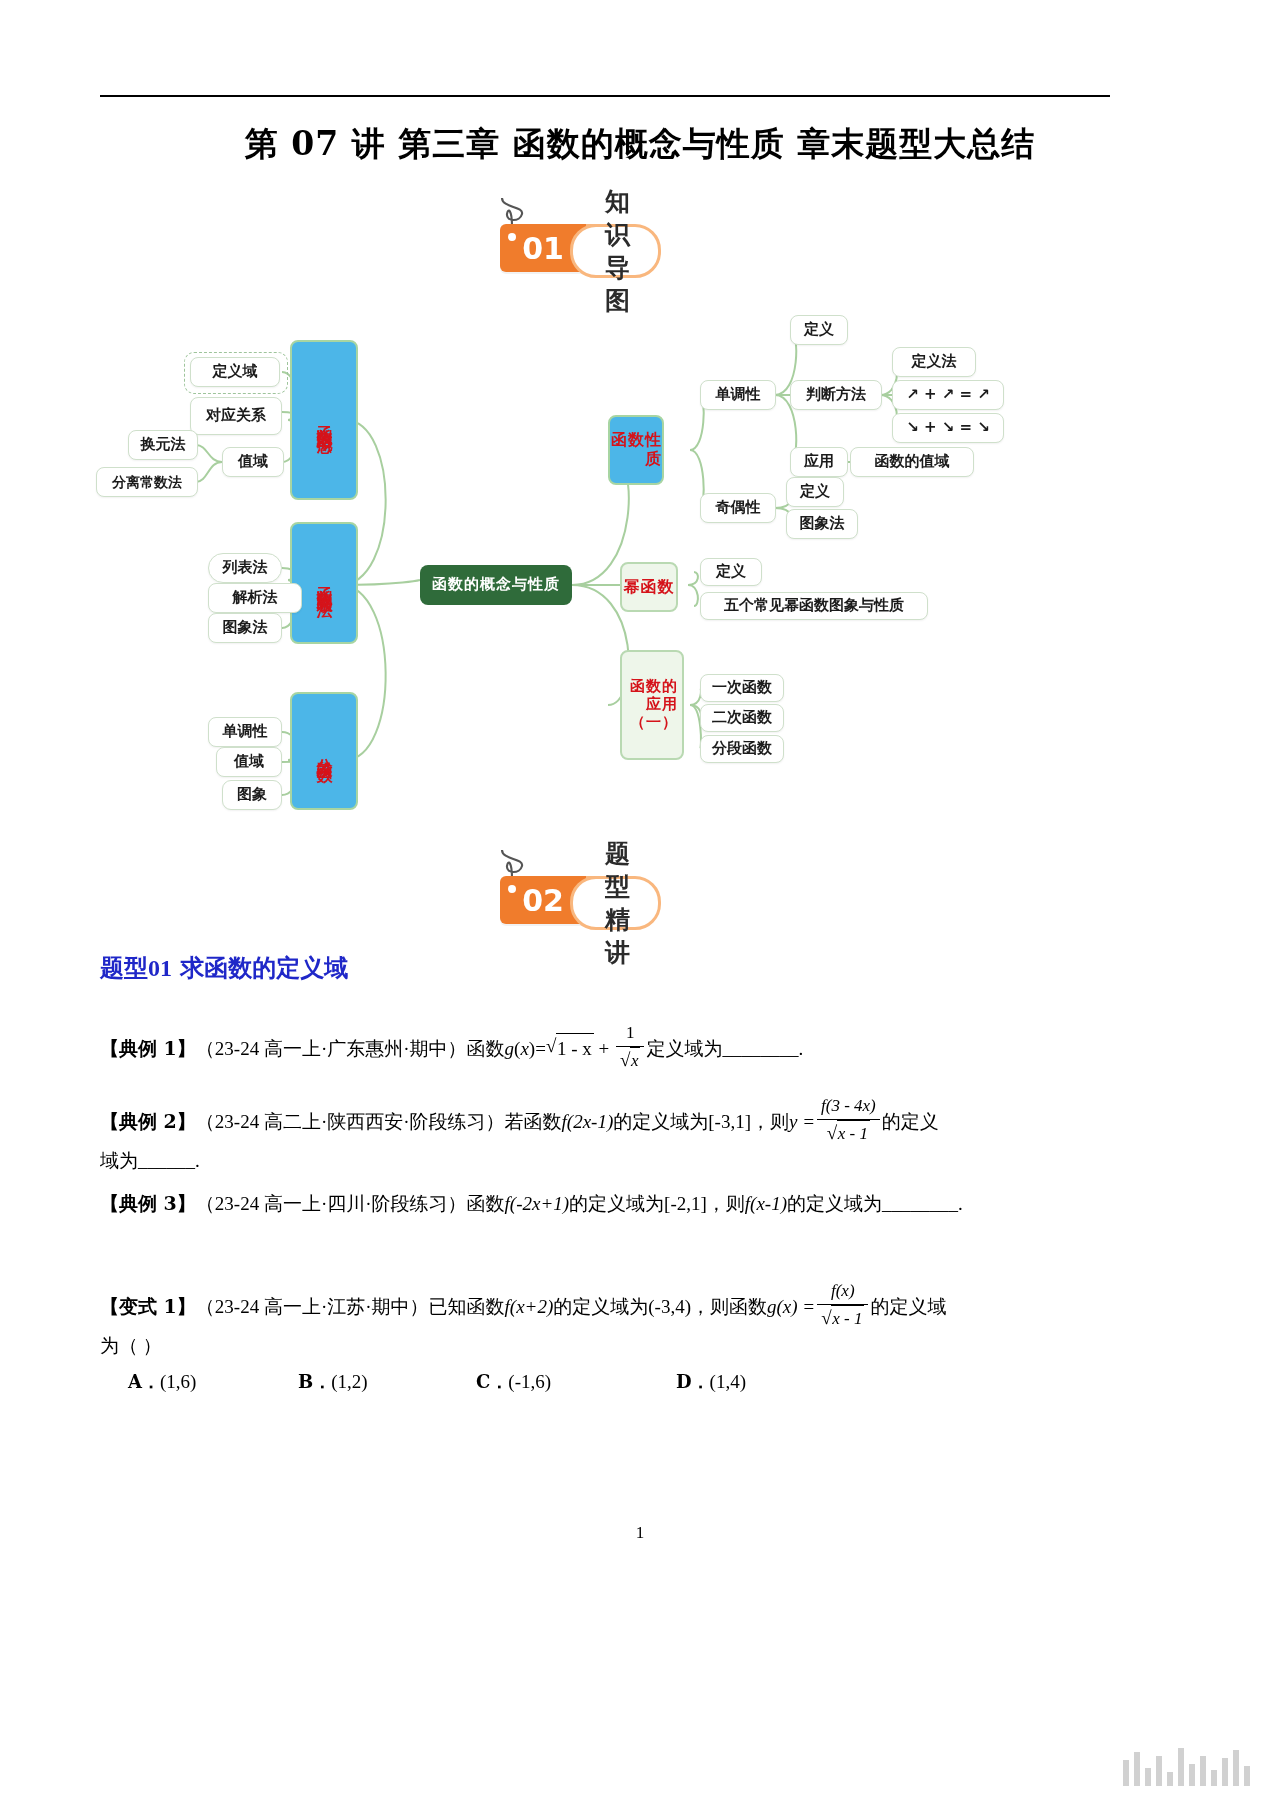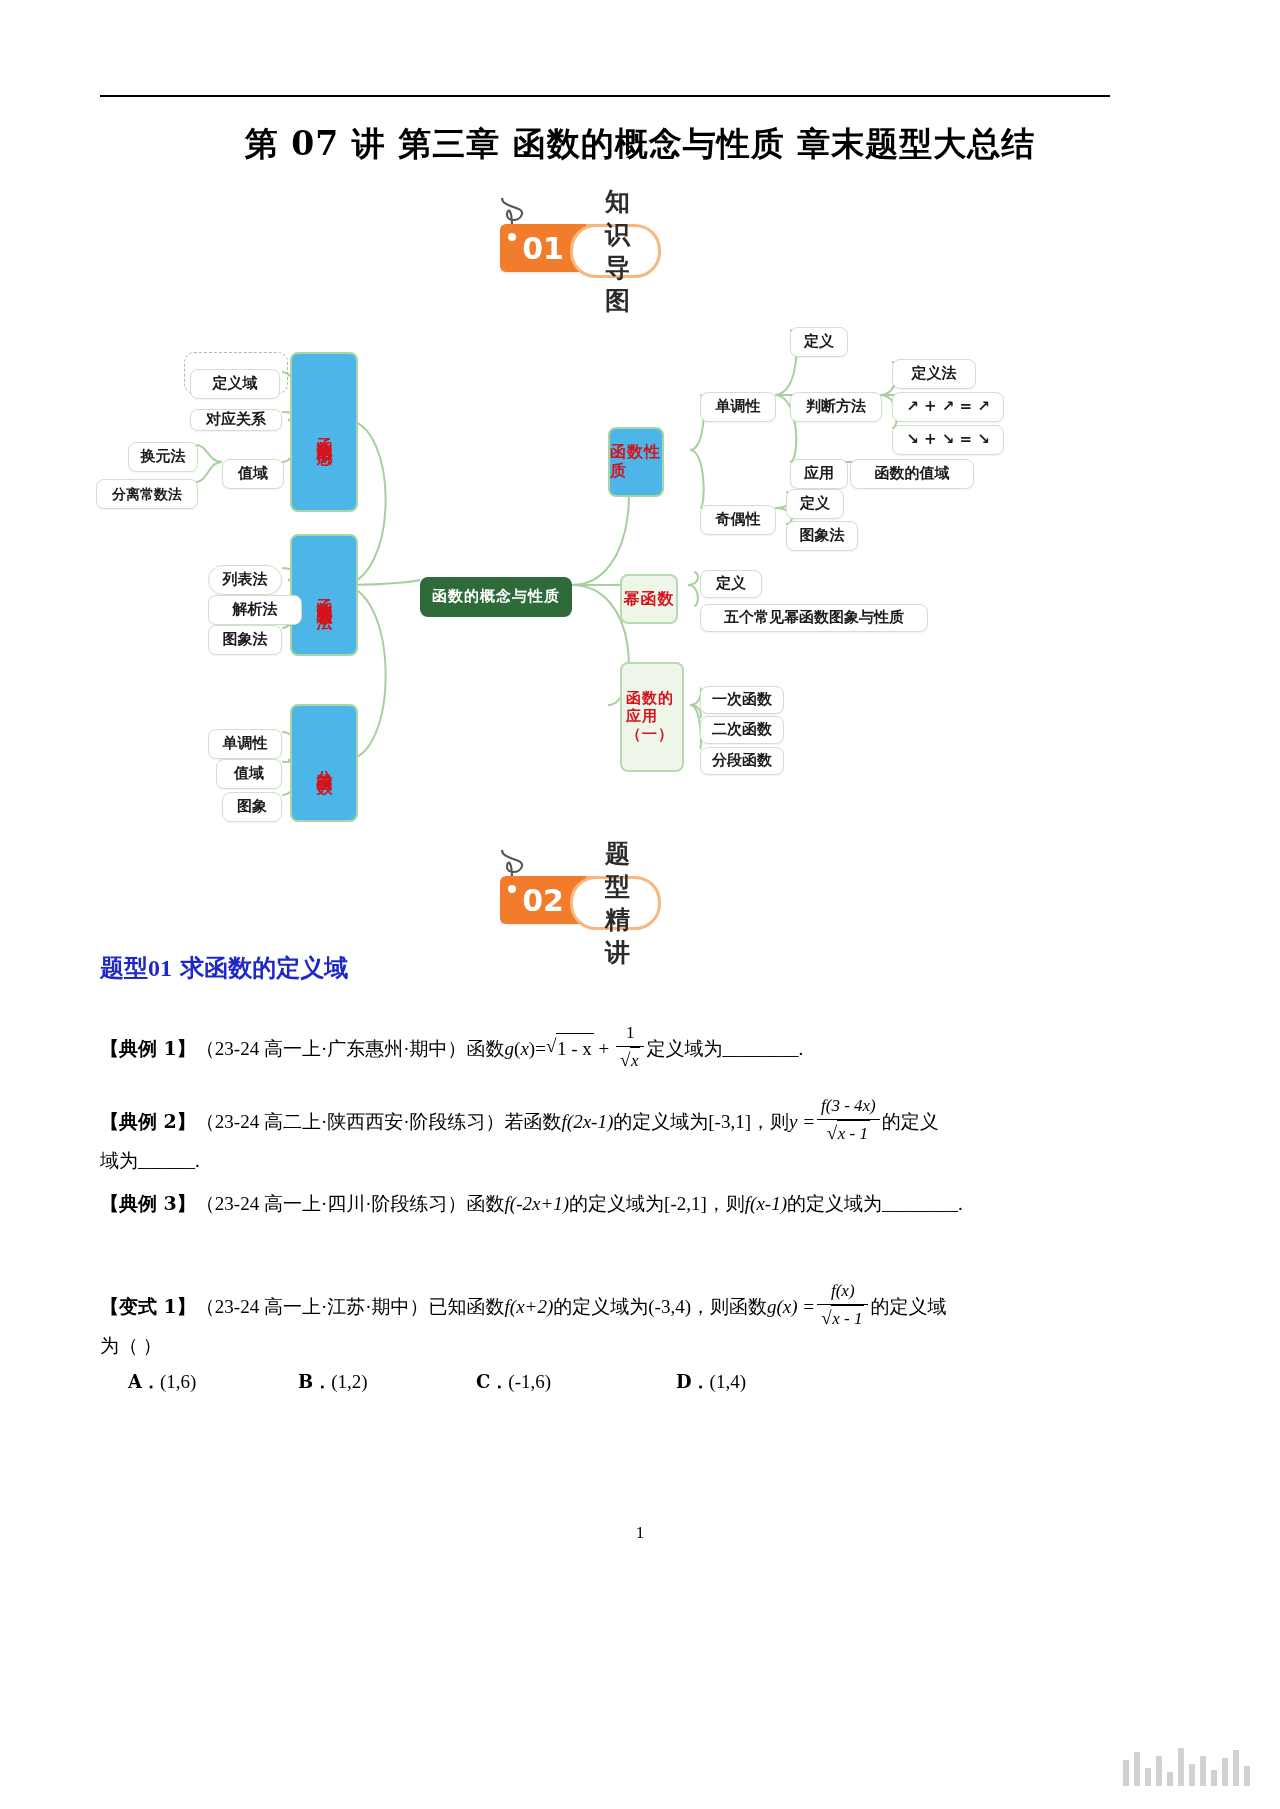--- a/index.html
+++ b/index.html
@@ -41,21 +41,21 @@
     position:absolute;left:86px;top:0;width:70px;height:48px;background:#f9b77e;border-radius:0 26px 26px 0;z-index:-1;
   }
 
   
   .map{position:absolute;left:0;top:290px;width:1280px;height:630px;}
   .map svg{position:absolute;left:0;top:0;}
   .node{
     position:absolute;box-sizing:border-box;
     display:flex;align-items:center;justify-content:center;
     font-family:"DejaVu Sans",sans-serif;font-weight:bold;
-    line-height:1.18;text-align:left;margin-top:12px;
+    line-height:1.18;text-align:right;
   }
   .n-plain{
     background:#fff;border:1.6px solid #cfe0cb;border-radius:8px;
     font-size:15px;color:#1b1b1b;box-shadow:0 1px 2px rgba(0,0,0,.06);
   }
   .n-dashed-wrap{
     position:absolute;border:1.6px dashed #9ec49b;border-radius:10px;
   }
   .n-blue{
     background:#4cb6e8;border:2px solid #a8d5a2;border-radius:8px;
@@ -162,21 +162,21 @@
         <path d="M690 415 C702 415, 702 459, 700 459"></path>
       </g>
     </svg>
 
     <div class="node n-center" style="left:420px;top:275px;width:152px;height:40px;">函数的概念与性质</div>
 
     <div class="node n-blue n-vert" style="left:290px;top:50px;width:68px;height:160px;">函数的概念</div>
 
     <div class="n-dashed-wrap" style="left:184px;top:62px;width:102px;height:40px;"></div>
     <div class="node n-plain" style="left:190px;top:67px;width:90px;height:30px;">定义域</div>
-    <div class="node n-plain" style="left:190px;top:107px;width:92px;height:22px;">对应关系</div>
+    <div class="node n-plain" style="left:190px;top:107px;width:92px;height:38px;">对应关系</div>
     <div class="node n-plain" style="left:222px;top:157px;width:62px;height:30px;">值域</div>
     <div class="node n-plain" style="left:128px;top:140px;width:70px;height:30px;">换元法</div>
     <div class="node n-plain" style="left:96px;top:177px;width:102px;height:30px;font-size:14px;">分离常数法</div>
 
     <div class="node n-blue n-vert" style="left:290px;top:232px;width:68px;height:122px;">函数的表示法</div>
     <div class="node n-plain" style="left:208px;top:263px;width:74px;height:30px;border-radius:15px;">列表法</div>
     <div class="node n-plain" style="left:208px;top:293px;width:94px;height:30px;">解析法</div>
     <div class="node n-plain" style="left:208px;top:323px;width:74px;height:30px;">图象法</div>
 
     <div class="node n-blue n-vert" style="left:290px;top:402px;width:68px;height:118px;">分段函数</div>

